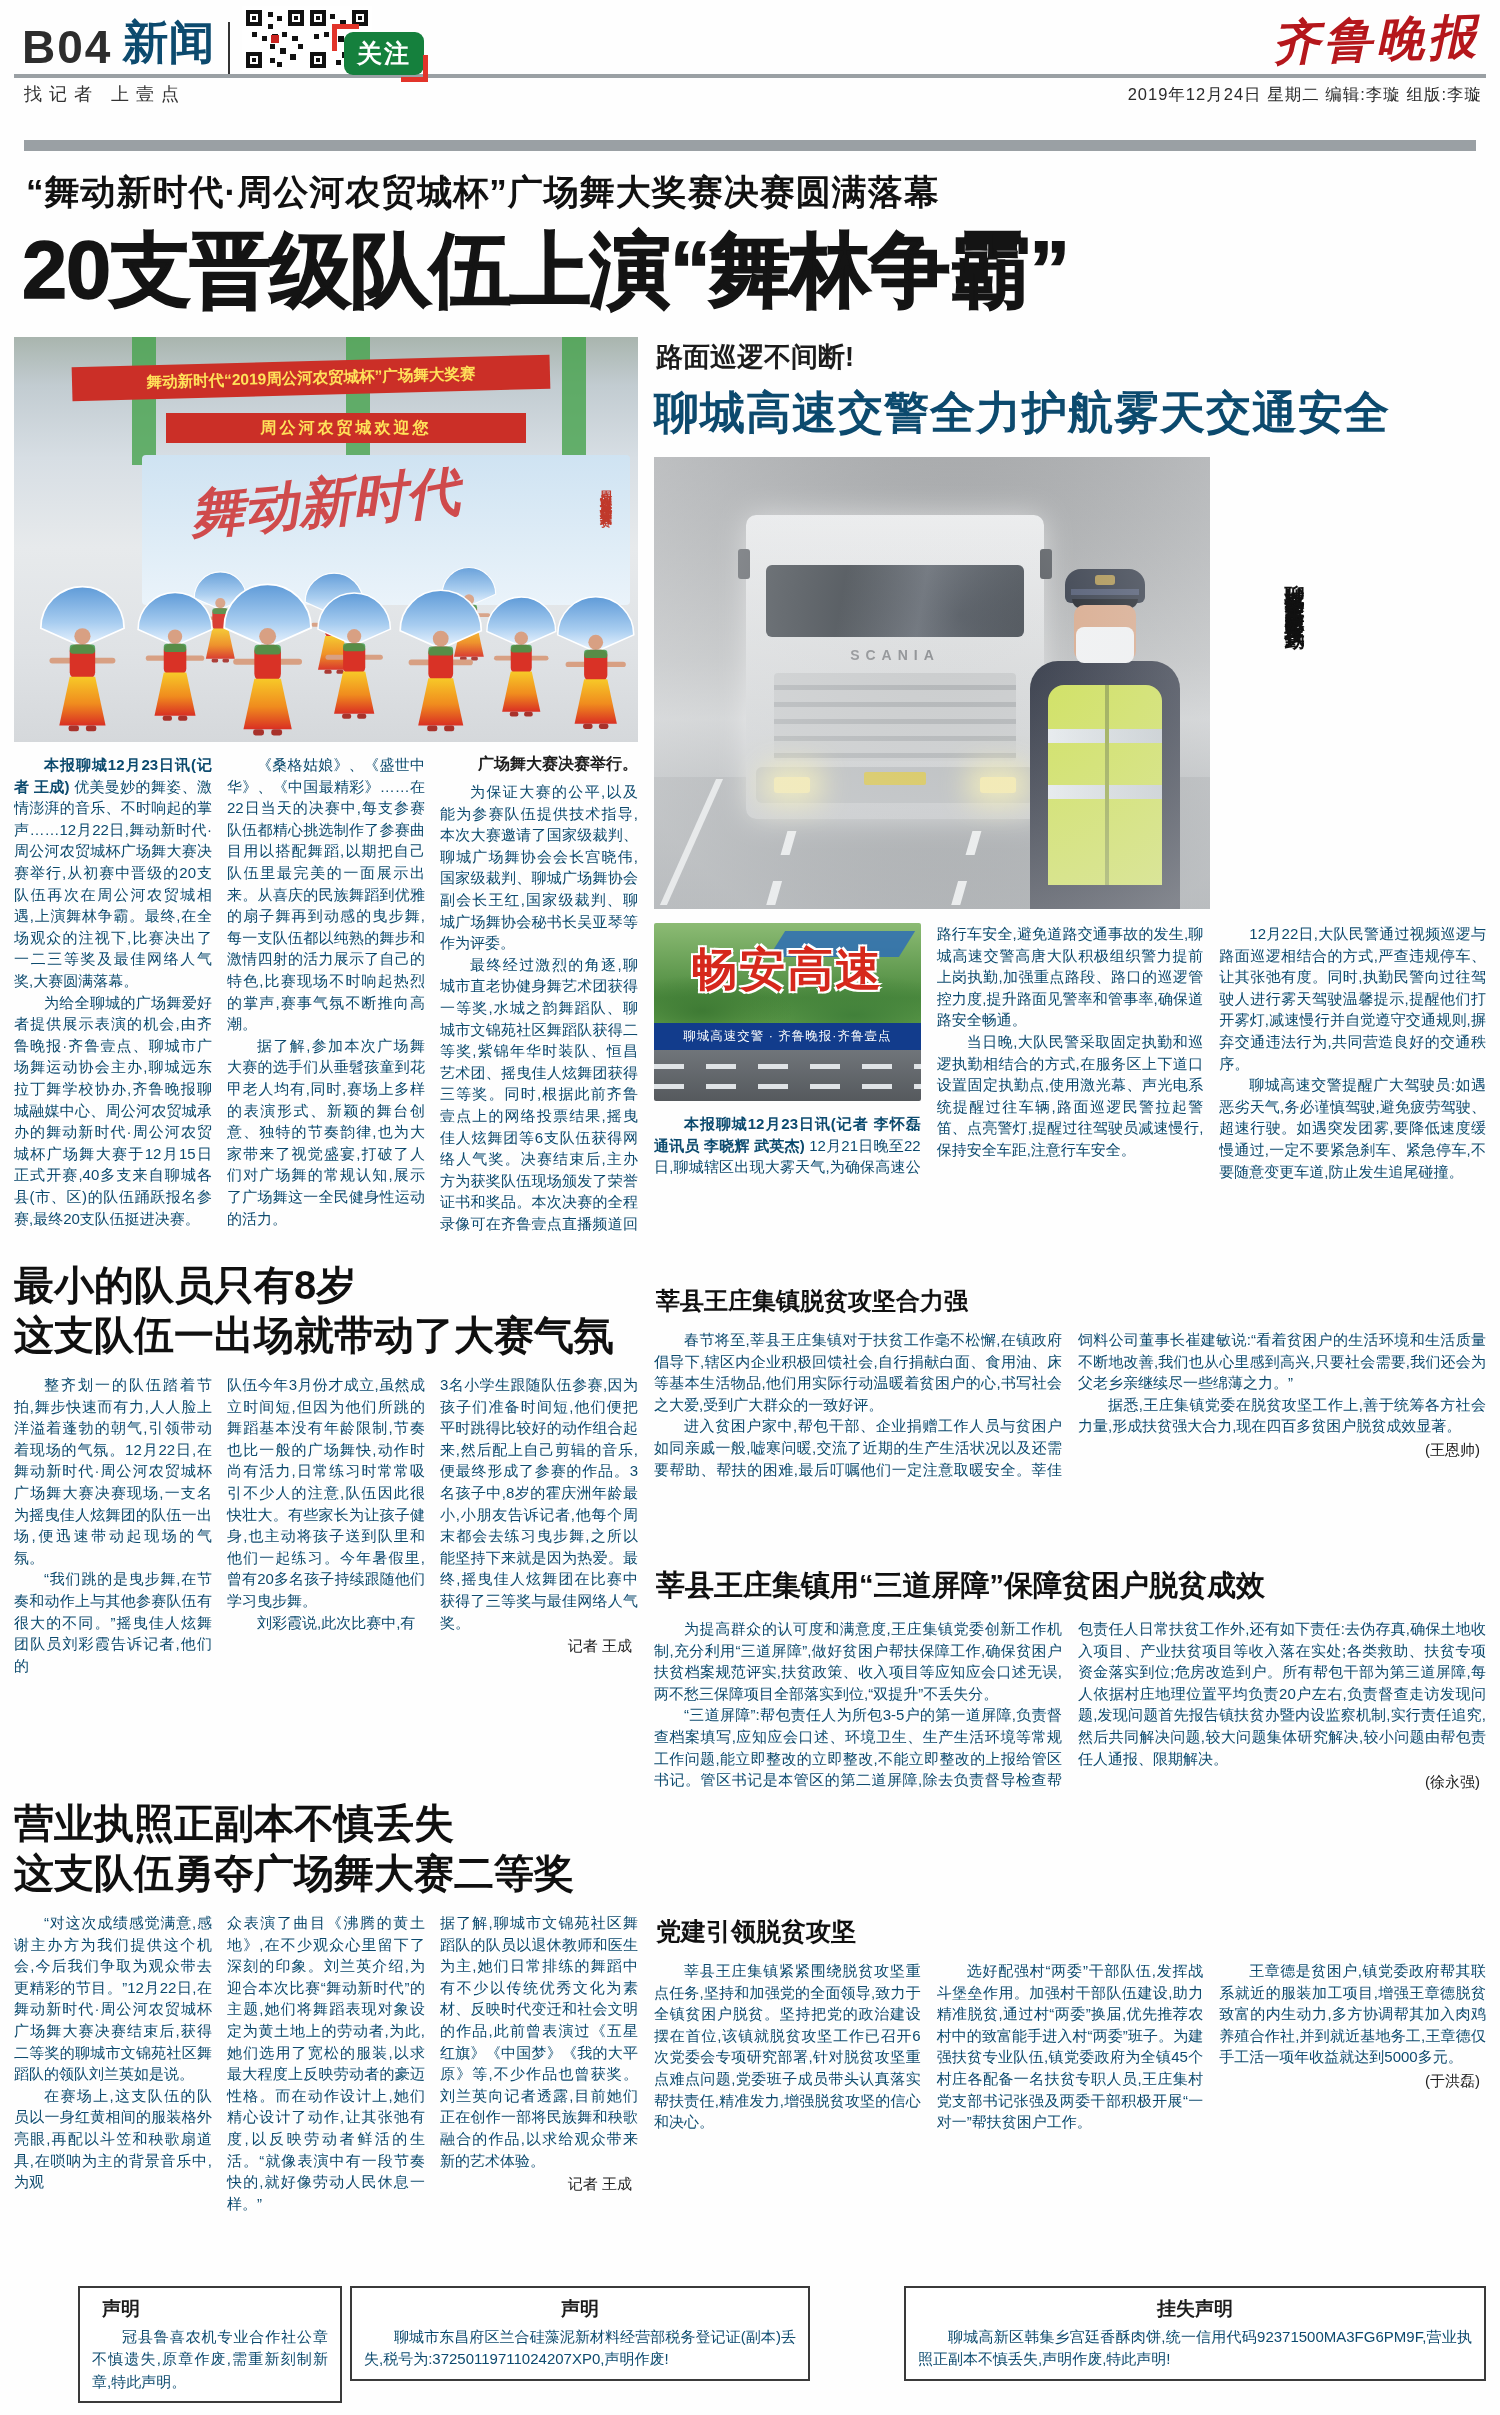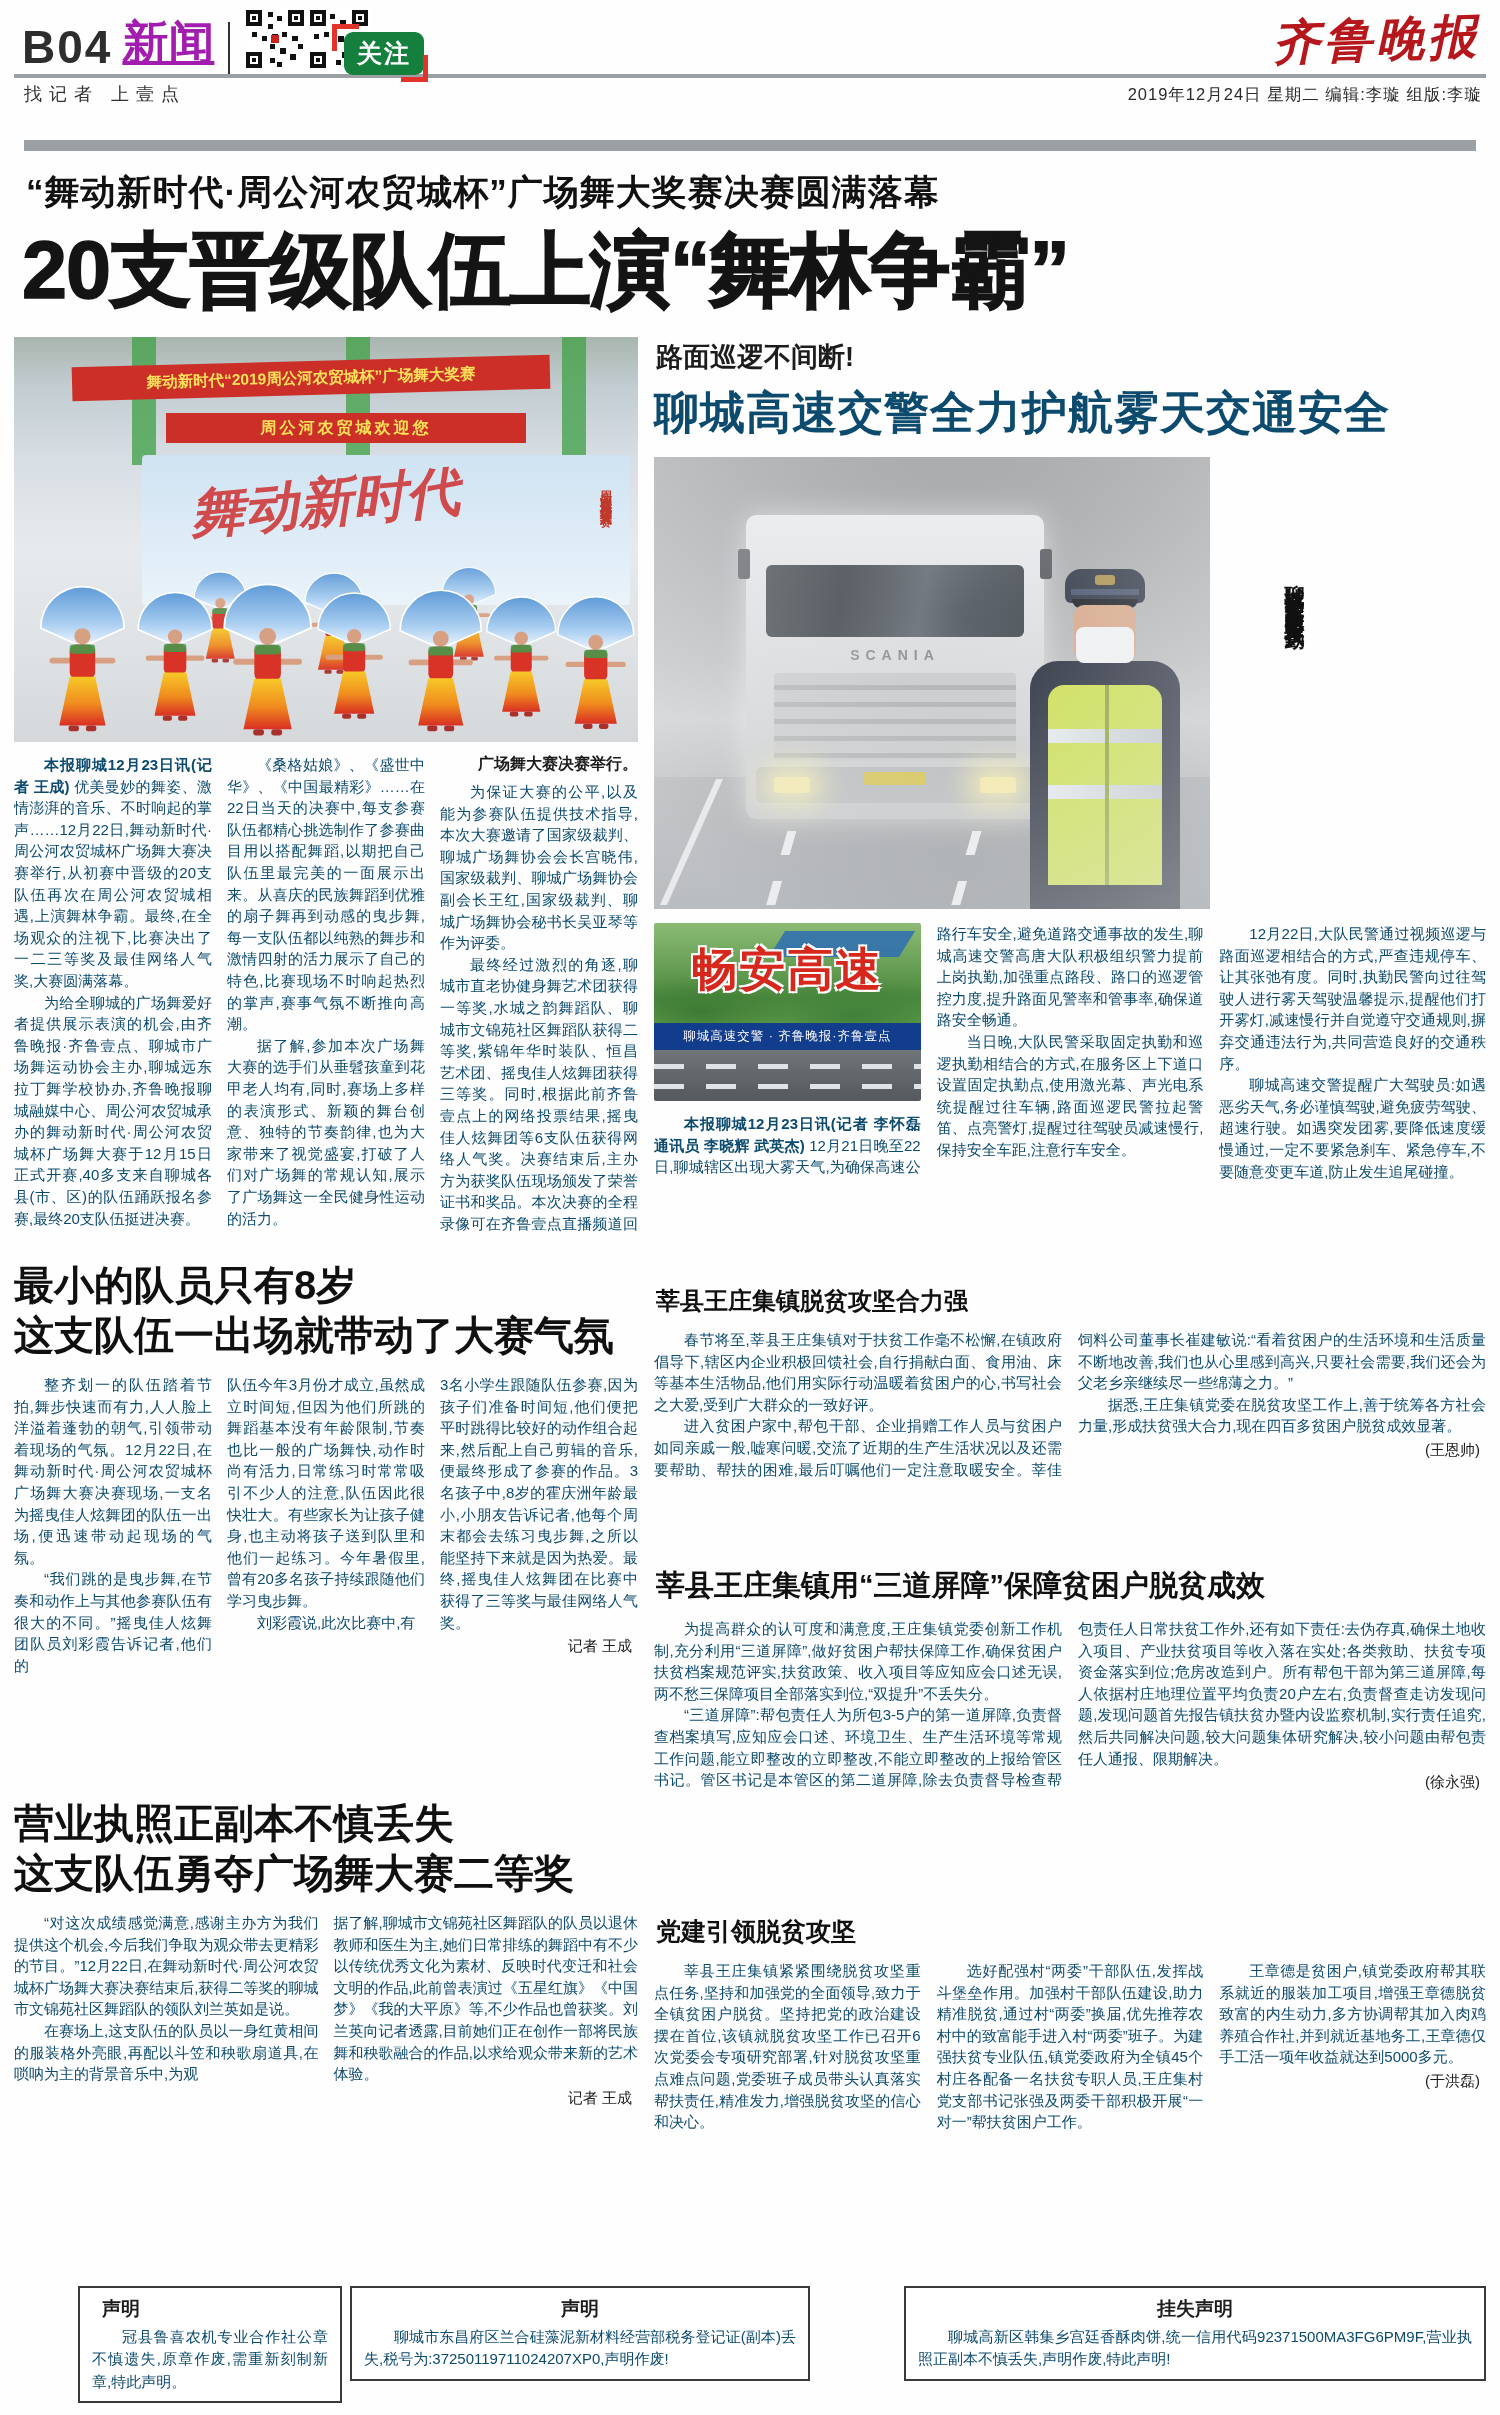--- a/index.html
+++ b/index.html
@@ -5,21 +5,21 @@
   html,body{margin:0;padding:0;}
   body{width:1500px;height:2415px;position:relative;background:#fefefe;
        font-family:"Liberation Sans","DejaVu Sans",sans-serif;color:#1c1c1c;overflow:hidden;}
   .page{position:absolute;inset:0;padding:0 14px;box-sizing:border-box;}
 
   
   .hdr{position:relative;height:104px;}
   .hdr-rule{position:absolute;left:0;right:0;top:74px;height:4px;background:#9aa0a4;}
   .hdr-left{position:absolute;left:8px;top:12px;display:flex;align-items:flex-end;gap:10px;}
   .edition{font-size:46px;font-weight:600;color:#2d2d2d;letter-spacing:2px;}
-  .section-name{font-size:46px;font-weight:900;color:#a21caf;text-decoration:underline;}
+  .section-name{font-size:46px;font-weight:900;color:#0c4a6e;}
   .hdr-div{width:2px;height:52px;background:#333;margin-left:4px;}
   .slogan{position:absolute;left:10px;top:82px;font-size:18px;letter-spacing:7px;color:#333;}
   .qr-wrap{position:absolute;left:228px;top:6px;display:flex;gap:2px;background:#fff;padding:2px;}
   .badge-wrap{position:absolute;left:318px;top:24px;width:96px;height:58px;}
   .badge{position:absolute;left:12px;top:8px;background:#15803d;color:#fff;font-size:25px;font-weight:900;
          padding:5px 13px;border-radius:9px;letter-spacing:2px;}
   .badge-wrap::before{content:"";position:absolute;left:0;top:0;width:22px;height:22px;
          border-left:5px solid #e2342a;border-top:5px solid #e2342a;}
   .badge-wrap::after{content:"";position:absolute;right:0;bottom:0;width:22px;height:22px;
          border-right:5px solid #e2342a;border-bottom:5px solid #e2342a;}
@@ -353,20 +353,25 @@
         <div data-bind="workers.headline2">这支队伍勇夺广场舞大赛二等奖</div>
       </h2>
       <div class="cols" style="height:372px">
         <div class="col">
           <div data-bind-list="workers.col1">
               <p>“对这次成绩感觉满意,感谢主办方为我们提供这个机会,今后我们争取为观众带去更精彩的节目。”12月22日,在舞动新时代·周公河农贸城杯广场舞大赛决赛结束后,获得二等奖的聊城市文锦苑社区舞蹈队的领队刘兰英如是说。</p>
               <p>在赛场上,这支队伍的队员以一身红黄相间的服装格外亮眼,再配以斗笠和秧歌扇道具,在唢呐为主的背景音乐中,为观</p>
             </div>
         </div>
         <div class="col cont">
+          <div data-bind-list="workers.col2">
+              <p>众表演了曲目《沸腾的黄土地》,在不少观众心里留下了深刻的印象。刘兰英介绍,为迎合本次比赛“舞动新时代”的主题,她们将舞蹈表现对象设定为黄土地上的劳动者,为此,她们选用了宽松的服装,以求最大程度上反映劳动者的豪迈性格。而在动作设计上,她们精心设计了动作,让其张弛有度,以反映劳动者鲜活的生活。“就像表演中有一段节奏快的,就好像劳动人民休息一样。”</p>
+            </div>
+        </div>
+        <div class="col cont">
           <div data-bind-list="workers.col3">
               <p>据了解,聊城市文锦苑社区舞蹈队的队员以退休教师和医生为主,她们日常排练的舞蹈中有不少以传统优秀文化为素材、反映时代变迁和社会文明的作品,此前曾表演过《五星红旗》《中国梦》《我的大平原》等,不少作品也曾获奖。刘兰英向记者透露,目前她们正在创作一部将民族舞和秧歌融合的作品,以求给观众带来新的艺术体验。</p>
             </div>
           <div class="byline" data-bind="workers.byline">记者 王成</div>
         </div>
       </div>
     </div>
 
     <div class="rcol">
 

